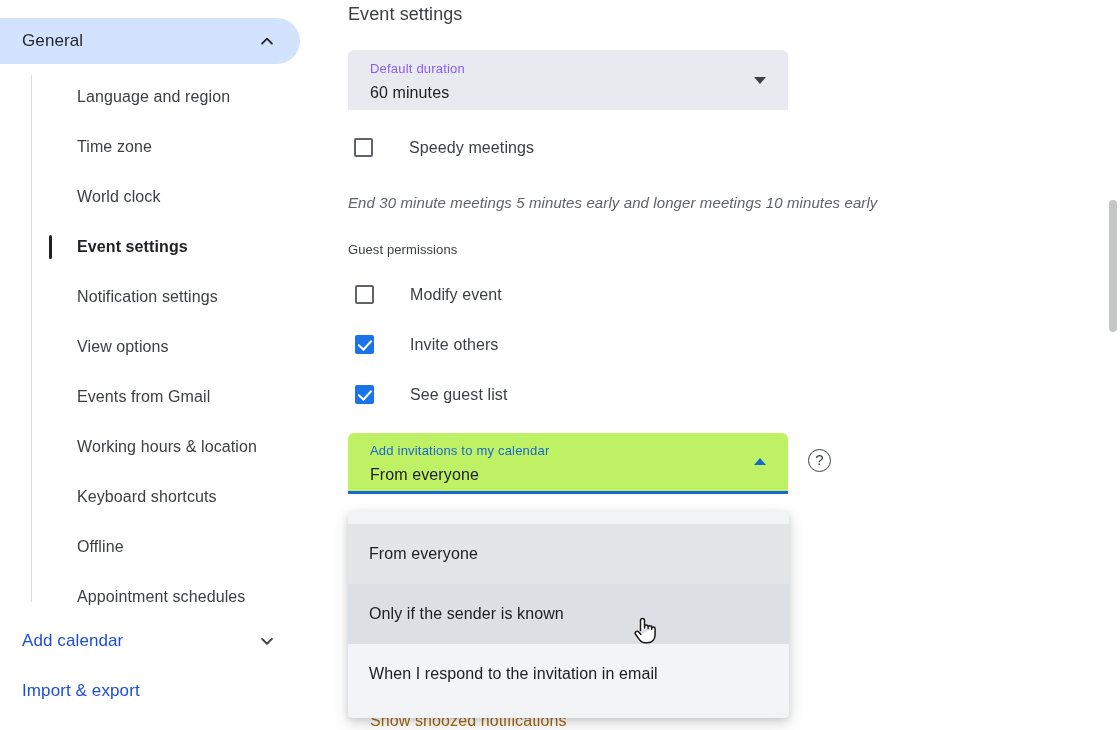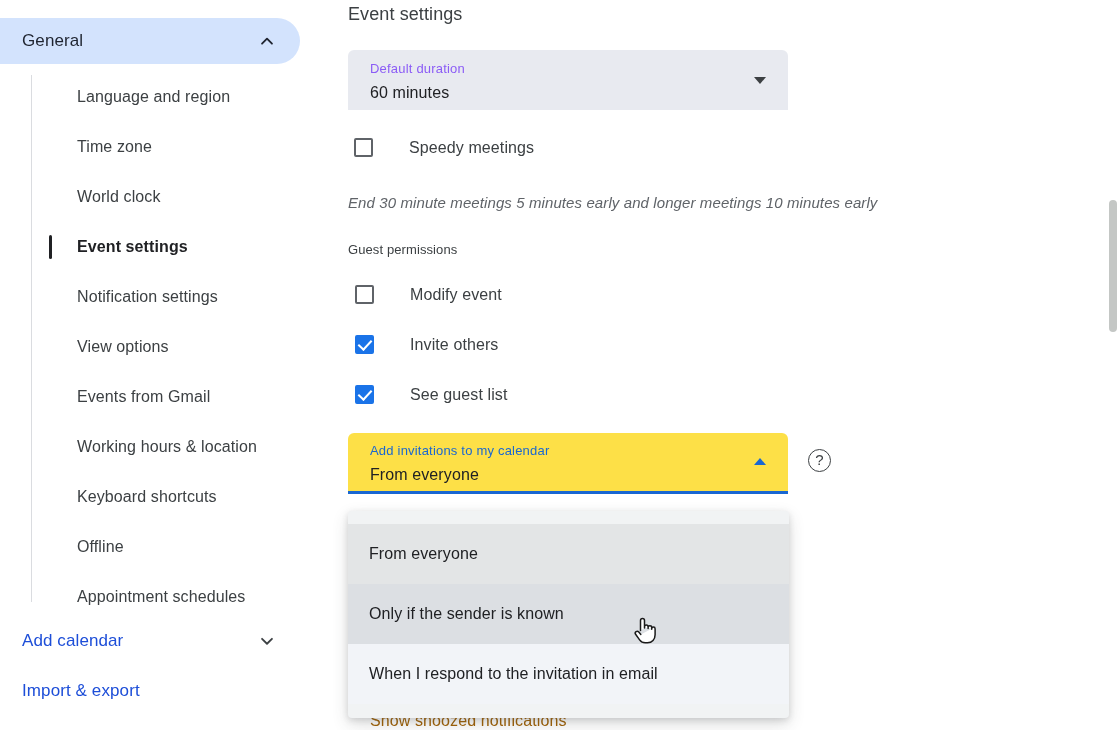--- a/index.html
+++ b/index.html
@@ -105,21 +105,21 @@
   #invite-others  { left: 7px; top: 335px; }
   #see-guest-list { left: 7px; top: 385px; }
 
   .helper-text { position: absolute; left: 0; top: 194px; font-size: 15px; color: #5f6368; letter-spacing: .1px; font-style: italic; }
   .group-title { position: absolute; left: 0; top: 242px; font-size: 13px; color: #3c4043; letter-spacing: .1px; }
 
   
   #invitations-select {
     left: 0; top: 433px; width: 440px; height: 58px;
     padding: 9px 16px 0 22px;
-    background: #fde047;
+    background: #bef264;
   }
   #invitations-select .fs-label { color: #1967d2; font-size: 13px; }
   #invitations-select .fs-value { color: #202124; }
   .focus-underline {
     position: absolute; left: 0; top: 491px; width: 440px; height: 3px; background: #1967d2;
   }
 
   .help-icon {
     position: absolute; left: 460px; top: 449px;
     width: 23px; height: 23px; border-radius: 50%;

